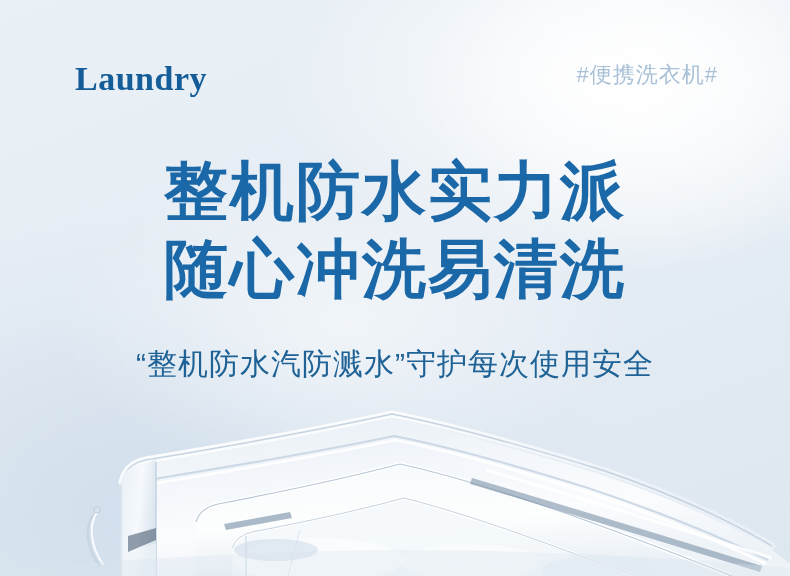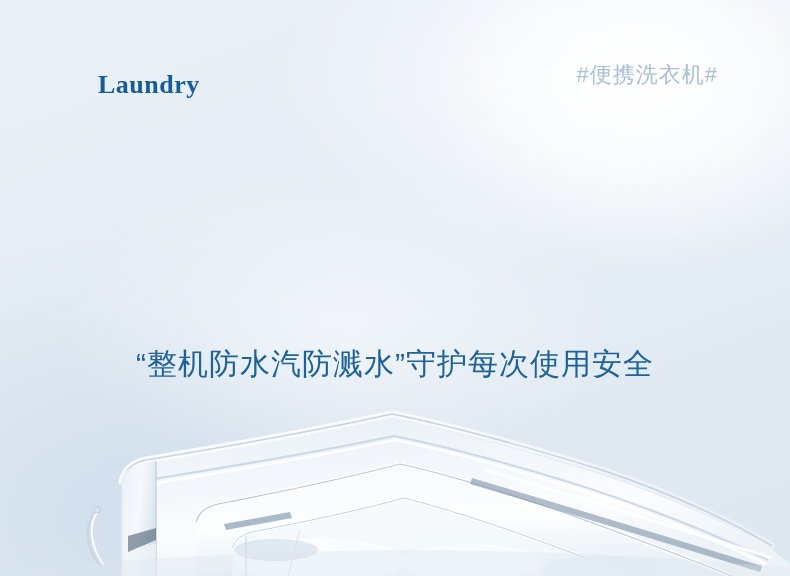--- a/index.html
+++ b/index.html
@@ -37,29 +37,28 @@
   }
   .glow-mid {
     left: 8%; top: 30%;
     width: 560px; height: 300px;
     background: radial-gradient(ellipse at center, rgba(255,255,255,0.55) 0%, rgba(255,255,255,0) 72%);
   }
 
   
   .brand {
     position: absolute;
-    left: 98px;
+    left: 75px;
     top: 62px;
     font-family: "Liberation Serif", "DejaVu Serif", serif;
     font-weight: bold;
-    font-size: 26px;
+    font-size: 34px;
     letter-spacing: 0.5px;
     color: #155d98;
     line-height: 1;
-    margin-top: 10px;
   }
   .hashtag {
     position: absolute;
     right: 72px;
     top: 64px;
     font-size: 22px;
     letter-spacing: 1px;
     color: #a9c0d7;
     font-weight: 500;
     line-height: 1;
@@ -115,20 +114,24 @@
 <div id="banner">
 
   <div class="glow glow-tr"></div>
   <div class="glow glow-bl"></div>
   <div class="glow glow-mid"></div>
 
   <div class="brand">Laundry</div>
 
   <div class="hashtag">#便携洗衣机#</div>
 
+  <div class="headline">
+    <div class="headline-line">整机防水实力派</div>
+    <div class="headline-line">随心冲洗易清洗</div>
+  </div>
 
   <div class="subtitle">“整机防水汽防溅水”守护每次使用安全</div>
 
   <div class="product">
     <svg width="790" height="176" viewBox="0 0 790 176">
       <defs>
         <linearGradient id="bodyFill" x1="0" y1="0" x2="0.35" y2="1">
           <stop offset="0%" stop-color="#e7eef5"></stop>
           <stop offset="35%" stop-color="#f2f6fa"></stop>
           <stop offset="70%" stop-color="#fbfcfe"></stop>

